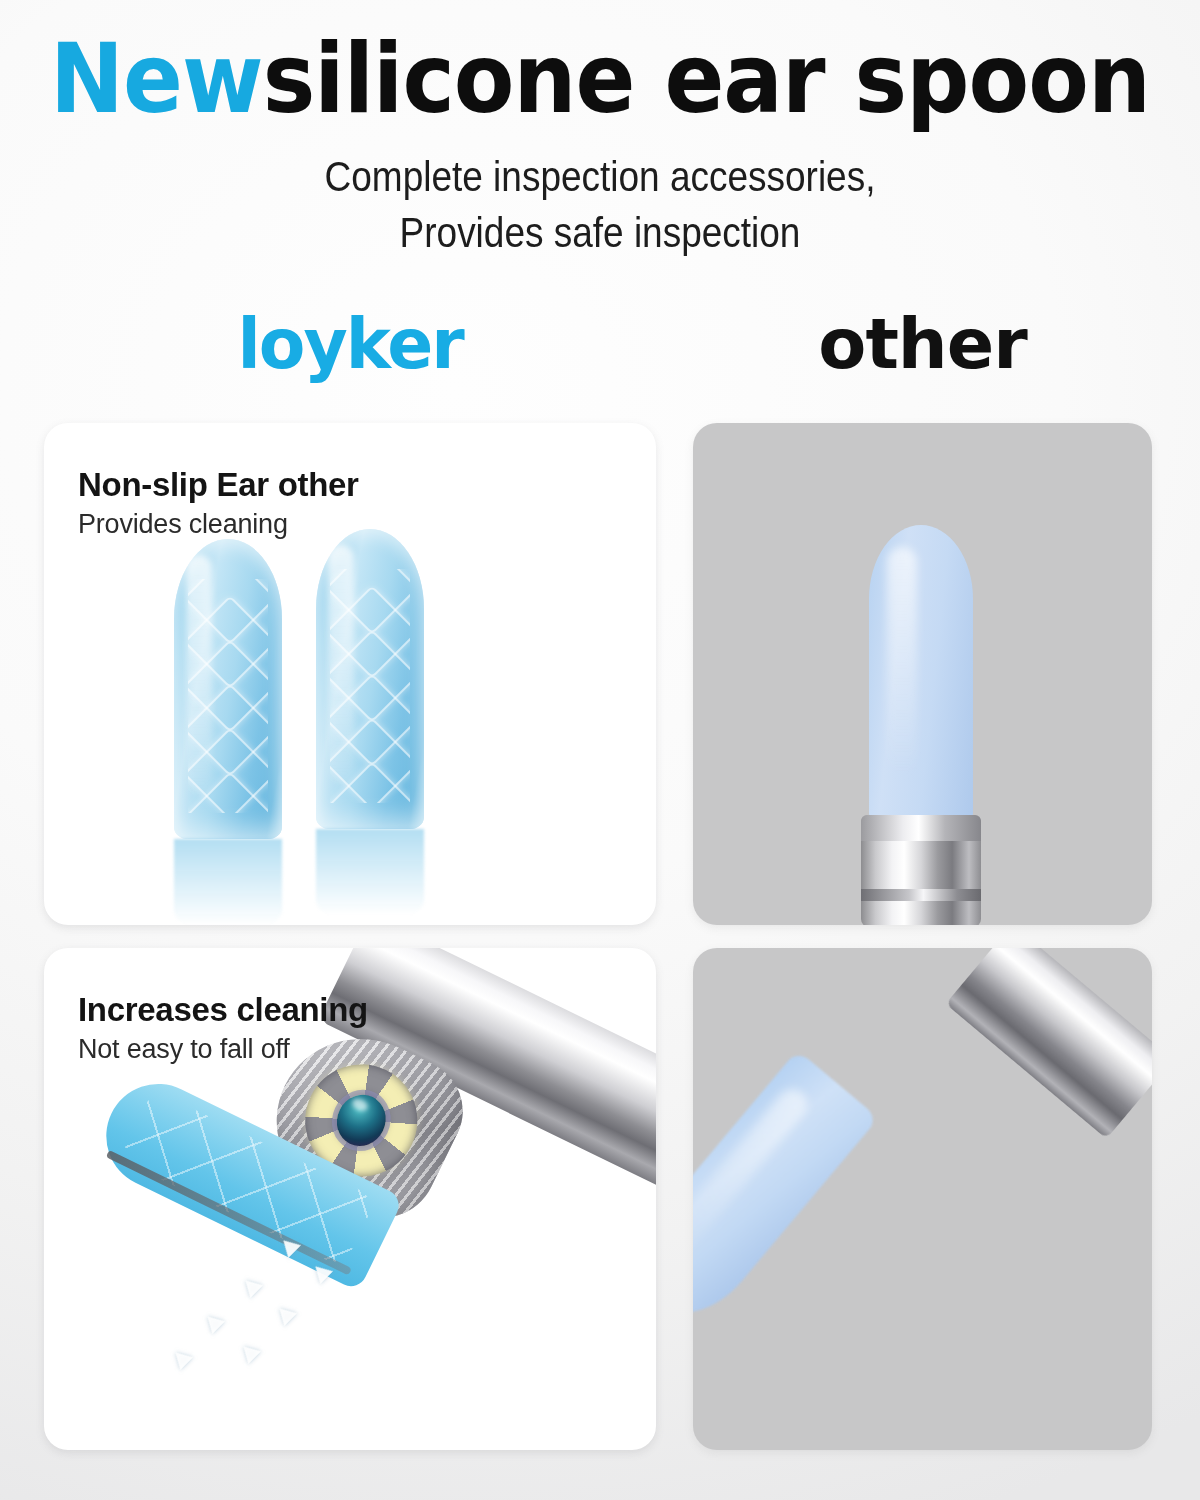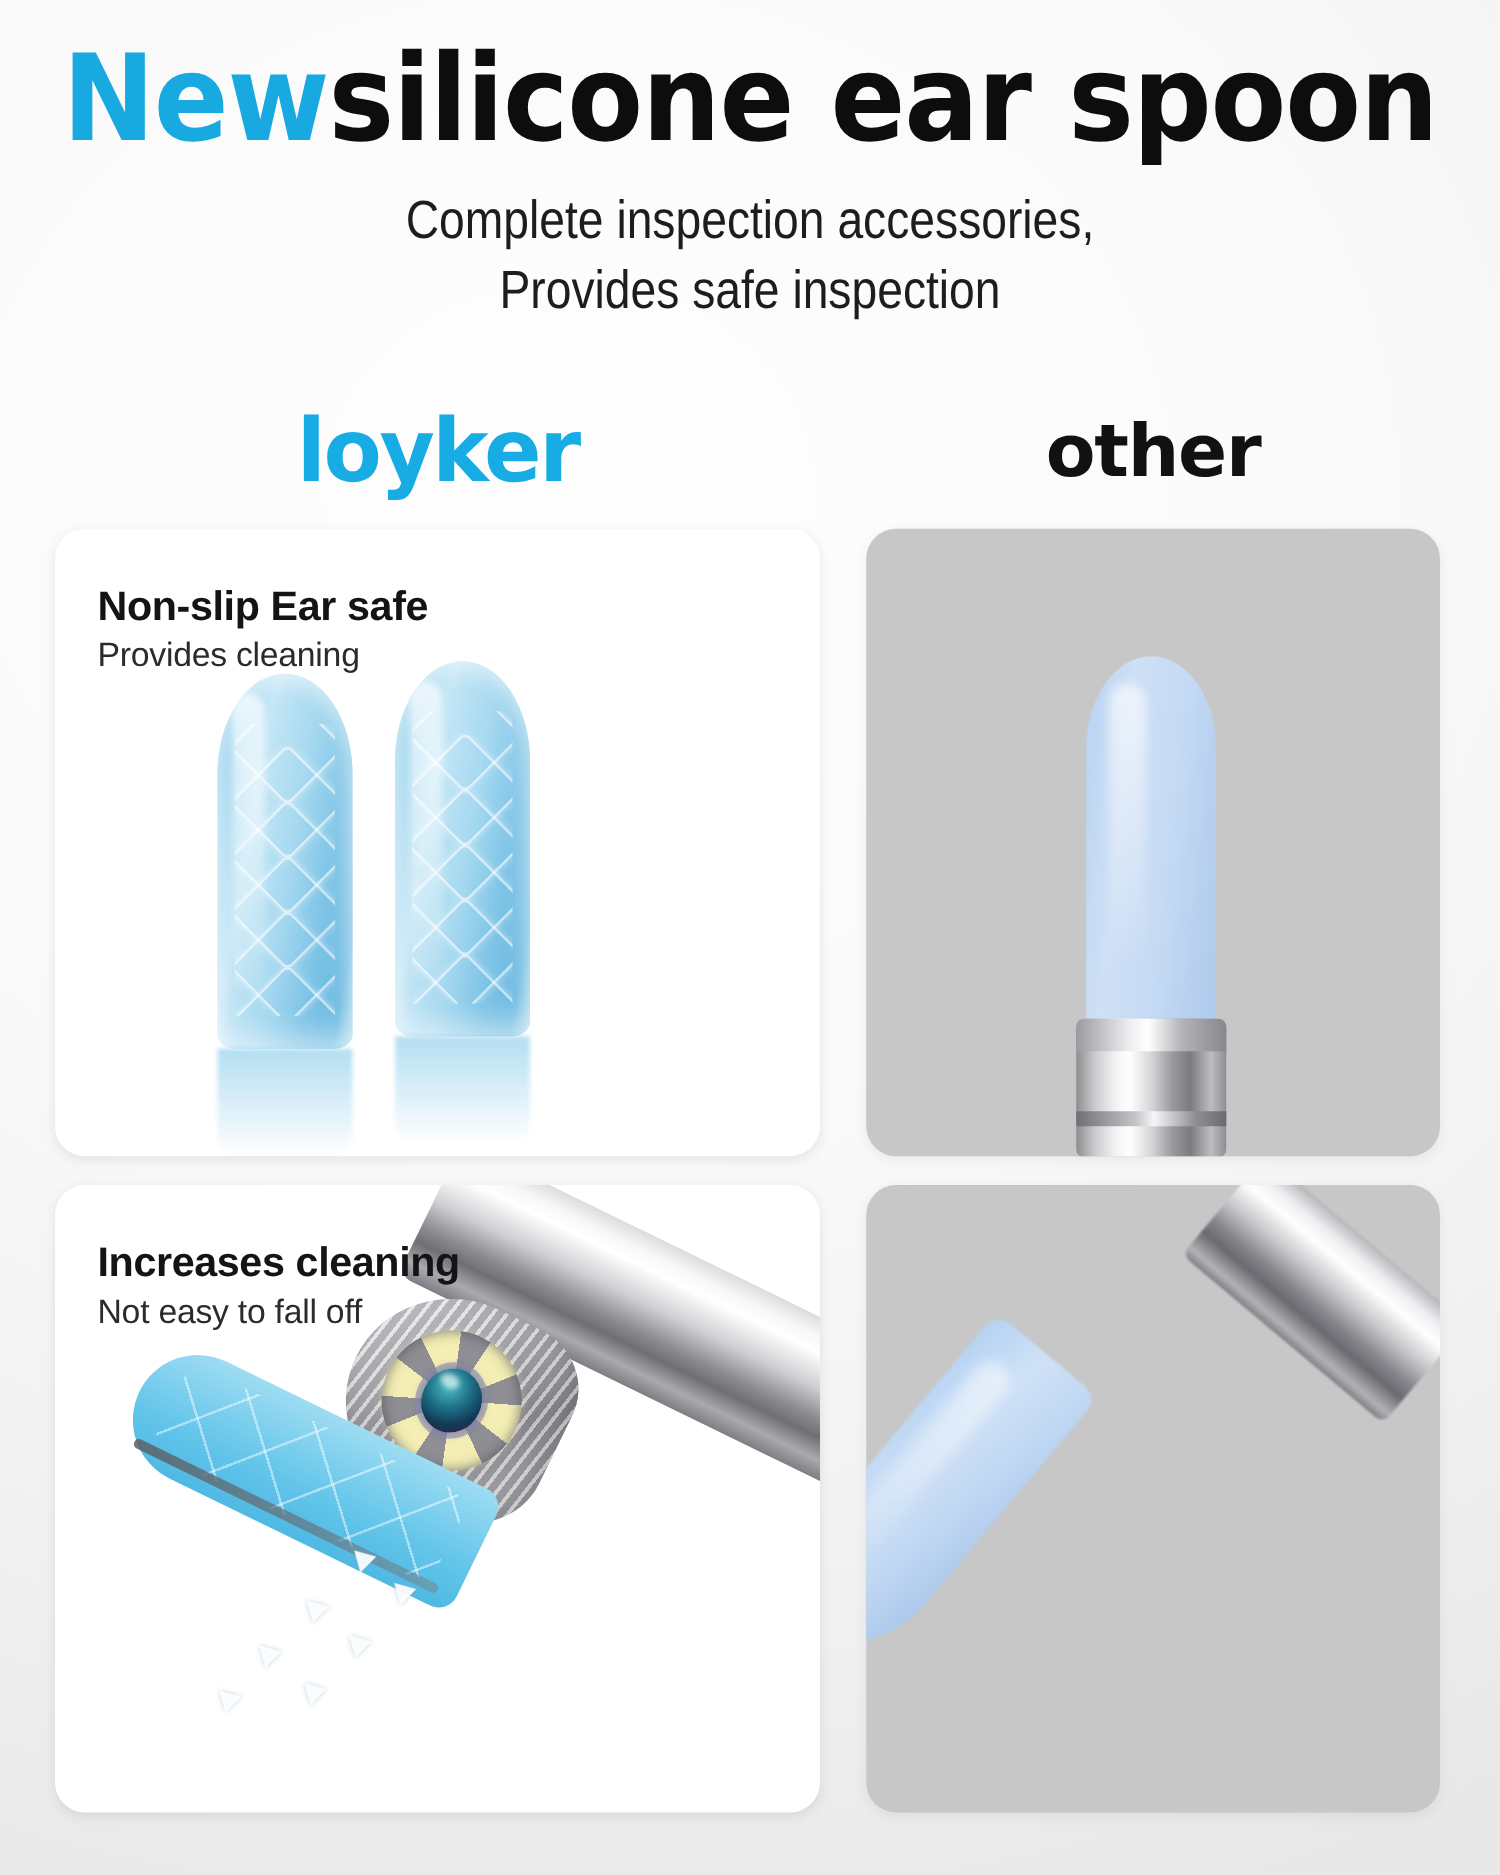--- a/index.html
+++ b/index.html
@@ -37,41 +37,41 @@
     font-family:"Liberation Sans", sans-serif;
     font-weight:400;
     font-size:43px;
     line-height:56px;
     color:#1d1d1d;
     transform:scaleX(0.86);
     transform-origin:50% 50%;
   }
 
   
-  .brand-row{position:absolute;left:0;top:311px;width:1200px;height:100px;}
+  .brand-row{position:absolute;left:0;top:294px;width:1200px;height:100px;}
   .brand-loyker{
     position:absolute;left:44px;top:0;width:612px;height:100px;
     display:flex;align-items:center;justify-content:center;
   }
   .brand-loyker .logo-text{
     font-family:"DejaVu Sans", sans-serif;
     font-weight:700;
     font-size:70px;
     letter-spacing:-2px;
     color:#18ACE4;
     transform:scaleX(0.97);
   }
   .brand-other{
     position:absolute;left:693px;top:0;width:459px;height:100px;
     display:flex;align-items:center;justify-content:center;
   }
   .brand-other .other-text{
     font-family:"DejaVu Sans", sans-serif;
     font-weight:700;
-    font-size:58px;
+    font-size:70px;
     letter-spacing:-1px;
     color:#111111;
   }
 
   
   .panel{
     position:absolute;
     border-radius:24px;
     overflow:hidden;
   }
@@ -292,21 +292,21 @@
   <div class="brand-row">
     <div class="brand-loyker">
       <span class="logo-text">loyker</span>
     </div>
     <div class="brand-other">
       <span class="other-text">other</span>
     </div>
   </div>
 
   <div class="panel left row-a">
-    <div class="panel-title">Non-slip Ear safe</div>
+    <div class="panel-title">Non-slip Ear other</div>
     <div class="panel-sub">Provides cleaning</div>
 
     <div class="tips-stage">
       <div class="tip one">
         <div class="gloss"></div>
         <div class="diamonds">
           <i style="top:-14px"></i>
             <i style="top:30px"></i>
             <i style="top:74px"></i>
           <i style="top:118px"></i>

